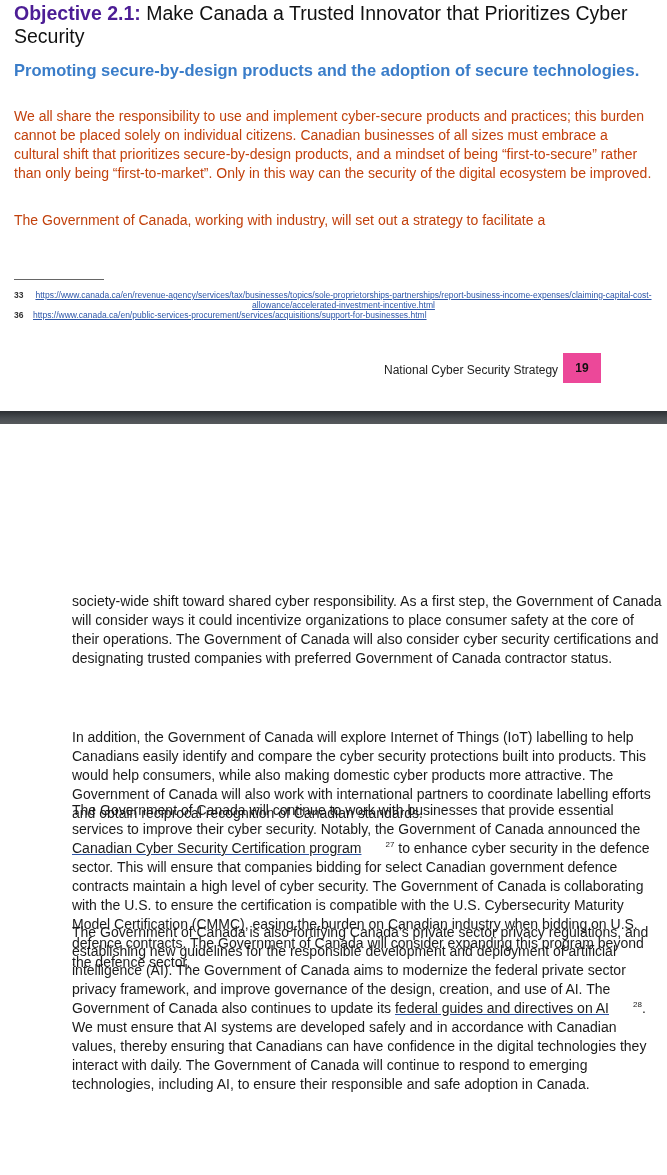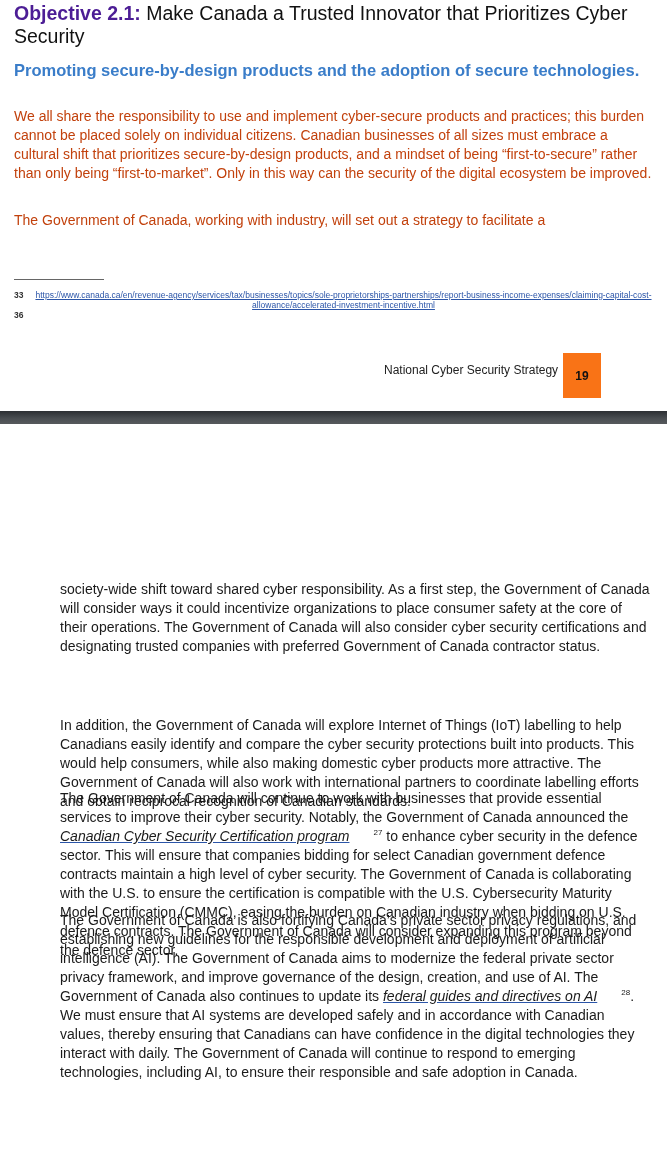--- a/index.html
+++ b/index.html
@@ -37,39 +37,39 @@
     font-size: 8.5px; line-height: 10px;
   }
   .fn { display: flex; }
   .fn-num { width: 19px; flex: none; color: #333; font-weight: bold; }
   .fn-link { color: #2b55a8; text-decoration: underline; text-align: center; }
   .footer-title {
     position: absolute; left: 384px; top: 363px;
     font-size: 12px; color: #222;
   }
   .page-num-box {
-    position: absolute; left: 563px; top: 353px; width: 38px; height: 45px;
-    background: #f97316;
+    position: absolute; left: 563px; top: 353px; width: 38px; height: 30px;
+    background: #ec4899;
     display: flex; align-items: center; justify-content: center;
     font-size: 12px; font-weight: bold; color: #111;
   }
   .page-divider {
     position: absolute; left: 0; top: 411px; width: 667px; height: 13px;
     background: linear-gradient(#2c2f33, #4b4f53 60%, #56595c);
   }
   .page-bottom { position: absolute; left: 0; top: 424px; width: 667px; height: 751px; background:#fff; }
   .para2 {
     position: absolute; left: 60px; width: 590px;
-    font-size: 14px; line-height: 19px; color: #1a1a1a; margin:0;
+    font-size: 14px; line-height: 19px; color: #1a1a1a; margin:12px;
   }
   .q1 { top: 580px; }
   .q2 { top: 716px; }
   .q3 { top: 789px; }
   .q4 { top: 911px; }
-  .inline-link { color: #1a1a1a; text-decoration: underline; text-decoration-color: #2b55a8; font-style: italic; }
+  .inline-link { color: #1a1a1a; text-decoration: underline; text-decoration-color: #2b55a8; }
   sup { font-size: 8px; line-height: 0; padding-left: 24px; }
 </style>
 </head>
 <body>
 
 <div class="page-top">
   <div class="heading">
     <span class="obj">Objective 2.1:</span>
     <span>Make Canada a Trusted Innovator that Prioritizes Cyber Security</span>
   </div>
@@ -78,20 +78,21 @@
   <p class="para p2">The Government of Canada, working with industry, will set out a strategy to facilitate a</p>
 
   <div class="fn-rule"></div>
   <div class="footnotes">
     <div class="fn">
       <span class="fn-num">33</span>
       <a class="fn-link">https://www.canada.ca/en/revenue-agency/services/tax/businesses/topics/sole-proprietorships-partnerships/report-business-income-expenses/claiming-capital-cost-allowance/accelerated-investment-incentive.html</a>
     </div>
     <div class="fn">
       <span class="fn-num">36</span>
+      <a class="fn-link">https://www.canada.ca/en/public-services-procurement/services/acquisitions/support-for-businesses.html</a>
     </div>
   </div>
 
   <div class="footer-title">National Cyber Security Strategy</div>
   <div class="page-num-box">19</div>
 </div>
 
 <div class="page-divider"></div>
 
 <div class="page-bottom"></div>

